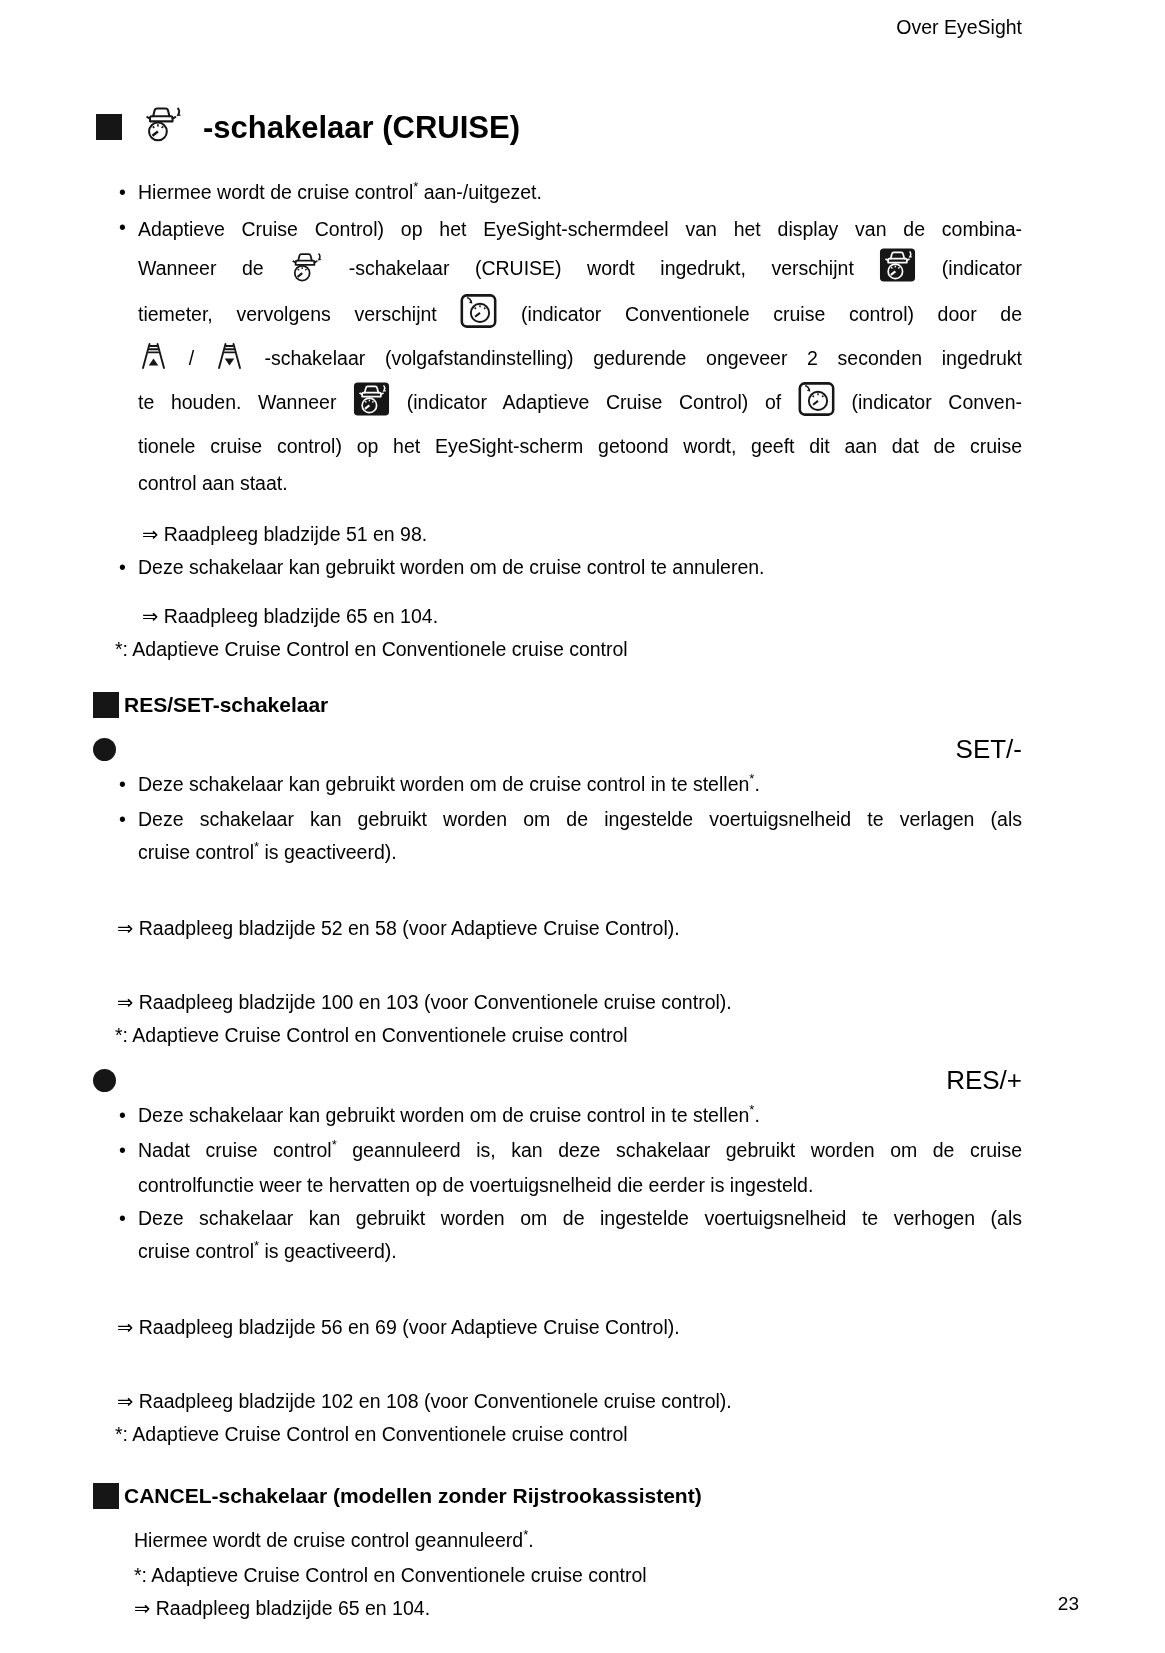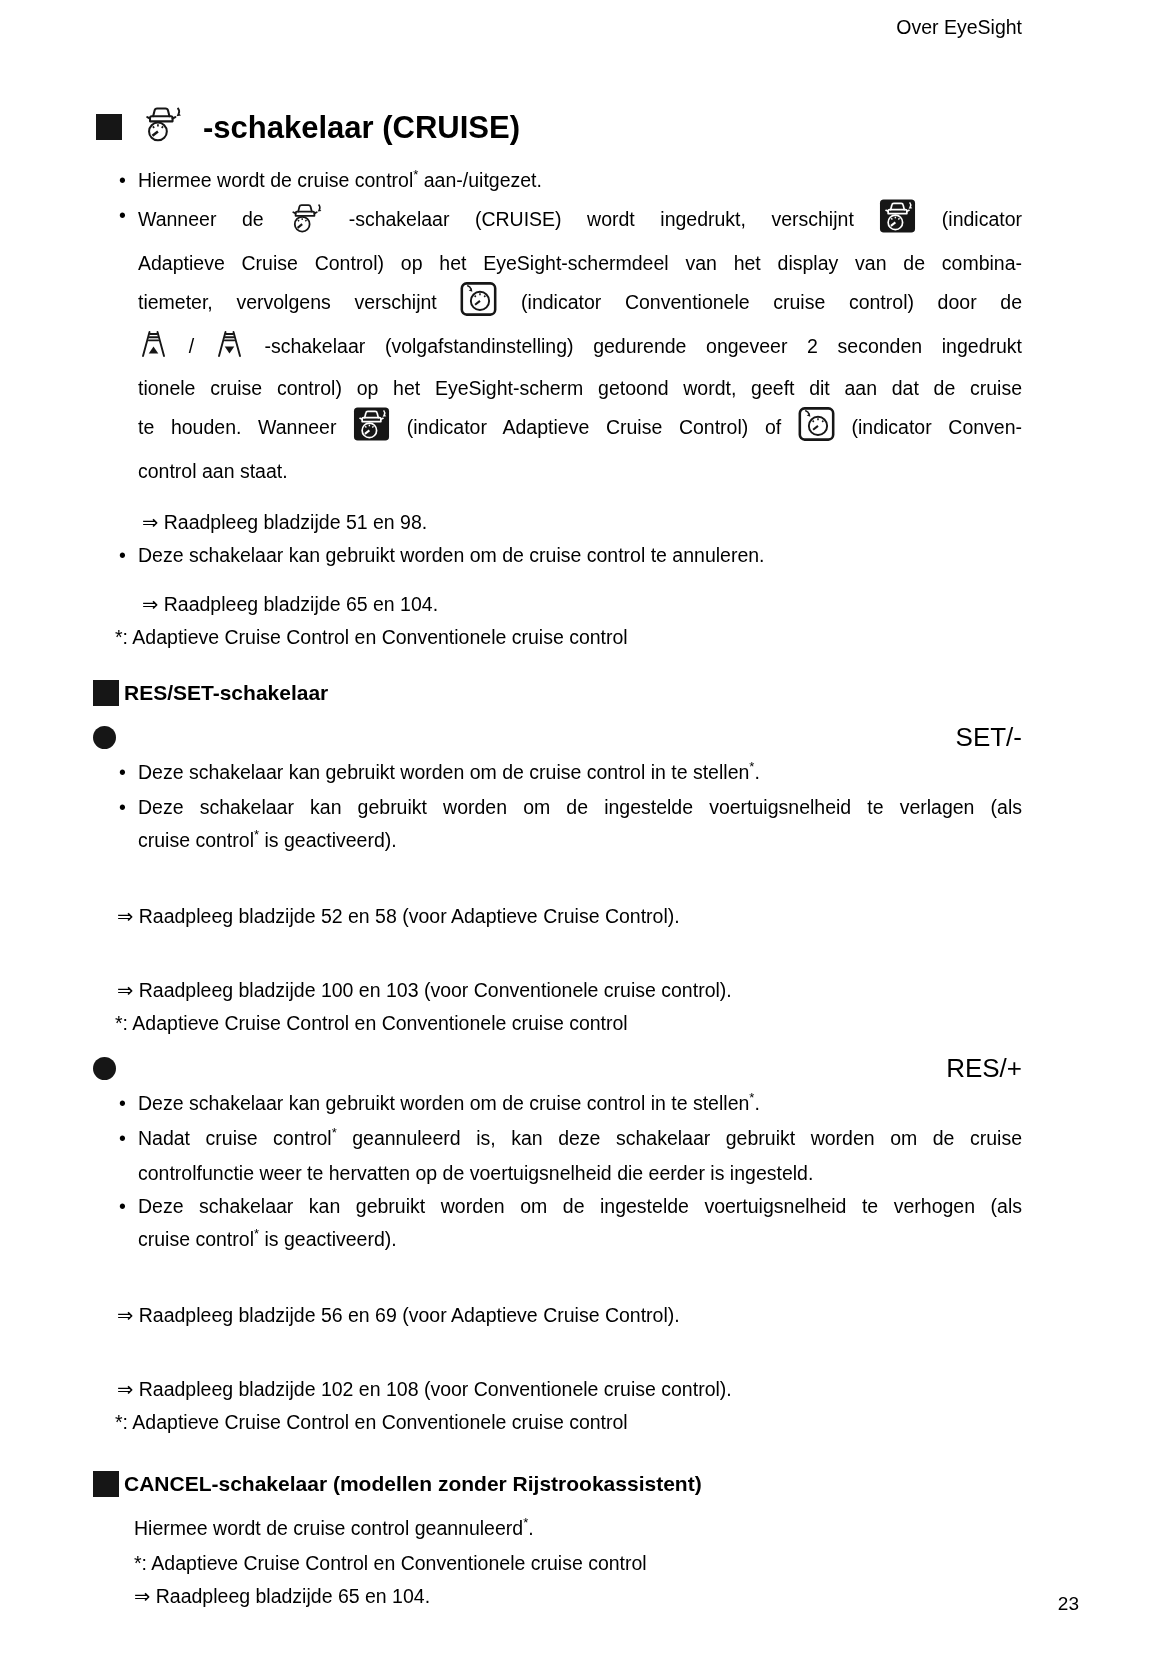--- a/index.html
+++ b/index.html
@@ -7,21 +7,21 @@
         font-family:"Liberation Sans",sans-serif;overflow:hidden;}
   .header{position:absolute;top:16px;right:143px;font-size:19.5px;}
   .content{position:absolute;left:93px;top:0;width:929px;}
   .body{font-size:19.5px;line-height:33px;}
   .h1{display:flex;align-items:center;gap:20px;margin:106px 0 0 3px;
       font-size:31px;font-weight:700;}
   .h2{display:flex;align-items:center;gap:5px;margin:22px 0 0 0;font-size:21px;font-weight:700;}
   .sq{width:26px;height:26px;background:#161616;flex:0 0 auto;}
   .sub{display:flex;align-items:center;gap:14px;margin:12px 0 2px 0;font-size:26px;font-weight:400;justify-content:space-between;}
   .dot{width:23px;height:23px;border-radius:50%;background:#161616;flex:0 0 auto;}
-  .mt16{margin-top:16px;}
+  .mt16{margin-top:28px;}
   .li{position:relative;padding-left:45px;}
   .li::before{content:"•";position:absolute;left:26px;top:0;}
   .para{line-height:37px;}
   .jl{text-align:justify;text-align-last:justify;}
   .ref-in{padding-left:4px;margin-top:16px;}
   .ref-top{margin-left:24px;margin-top:41px;}
   .fn{margin-left:22px;}
   .cancel-body{margin-left:41px;}
   .sup{font-size:13px;position:relative;top:-8px;}
   .ic{display:inline-block;vertical-align:-7px;}
@@ -59,20 +59,21 @@
         </svg>
       </span>
       <span>-schakelaar (CRUISE)</span>
     </div>
 
     <div class="li mt16">
       <span>Hiermee wordt de cruise control</span><span class="sup">*</span><span> aan-/uitgezet.</span>
     </div>
 
     <div class="li">
+      <div class="para jl">Adaptieve Cruise Control) op het EyeSight-schermdeel van het display van de combina-</div>
       <div class="para jl">
         <span>Wanneer de</span>
         <span class="ic">
           <svg width="34" height="30" viewBox="0 0 34 30">
             <g fill="none" stroke="#161616" stroke-width="1.8" stroke-linecap="round" stroke-linejoin="round">
               <path d="M9.2 8.6 L10.4 3.8 Q10.8 2.1 12.5 2.1 H19.5 Q21.2 2.1 21.6 3.8 L22.8 8.6"></path>
               <path d="M8 8.6 H24 Q25.4 8.6 25.4 10.3 V12.8 H6.6 V10.3 Q6.6 8.6 8 8.6 Z"></path>
               <path d="M6.6 10.4 L4.3 9.3"></path>
               <path d="M25.4 10.4 L27.7 9.3"></path>
             </g>
@@ -103,21 +104,20 @@
             <g stroke="#ffffff" stroke-width="1.3">
               <line x1="15" y1="16.6" x2="15" y2="18.2"></line>
               <line x1="11.1" y1="18.2" x2="12.2" y2="19.3"></line>
               <line x1="18.9" y1="18.2" x2="17.8" y2="19.3"></line>
             </g>
             <line x1="15" y1="22" x2="10.8" y2="25.3" stroke="#ffffff" stroke-width="1.9"></line>
           </svg>
         </span>
         <span>(indicator</span>
       </div>
-      <div class="para jl">Adaptieve Cruise Control) op het EyeSight-schermdeel van het display van de combina-</div>
       <div class="para jl">
         <span>tiemeter, vervolgens verschijnt</span>
         <span class="ic">
           <svg width="37" height="34" viewBox="0 0 34 32">
             <rect x="1.3" y="1.3" width="31.4" height="29.4" rx="4.5" fill="#ffffff" stroke="#161616" stroke-width="2.4"></rect>
             <circle cx="18.4" cy="17.8" r="8.6" fill="none" stroke="#161616" stroke-width="1.8"></circle>
             <g stroke="#161616" stroke-width="1.4">
               <line x1="18.4" y1="10.6" x2="18.4" y2="12.4"></line>
               <line x1="13.3" y1="12.8" x2="14.5" y2="14"></line>
               <line x1="23.5" y1="12.8" x2="22.3" y2="14"></line>
@@ -150,21 +150,20 @@
               <line x1="25.5" y1="26" x2="19" y2="2"></line>
               <line x1="11.6" y1="4" x2="18.4" y2="4"></line>
               <line x1="11" y1="7.2" x2="19" y2="7.2"></line>
               <line x1="10.4" y1="10.4" x2="19.6" y2="10.4"></line>
             </g>
             <path d="M10.2 16.5 H19.8 L15 23.5 Z" fill="#161616"></path>
           </svg>
         </span>
         <span>-schakelaar (volgafstandinstelling) gedurende ongeveer 2 seconden ingedrukt</span>
       </div>
-      <div class="para jl">tionele cruise control) op het EyeSight-scherm getoond wordt, geeft dit aan dat de cruise</div>
       <div class="para jl">
         <span>te houden. Wanneer</span>
         <span class="ic">
           <svg width="37" height="34" viewBox="0 0 34 32">
             <rect x="0.5" y="0.5" width="33" height="31" rx="3.5" fill="#161616"></rect>
             <g fill="none" stroke="#ffffff" stroke-width="1.6" stroke-linecap="round" stroke-linejoin="round">
               <path d="M10.6 10 L11.7 5.6 Q12 4.2 13.5 4.2 H20.5 Q22 4.2 22.3 5.6 L23.4 10"></path>
               <path d="M9.5 10 H24.5 Q25.8 10 25.8 11.5 V13.7 H8.2 V11.5 Q8.2 10 9.5 10 Z"></path>
               <path d="M8.2 11.6 L6.2 10.6"></path>
               <path d="M25.8 11.6 L27.8 10.6"></path>
@@ -190,20 +189,21 @@
               <line x1="13.3" y1="12.8" x2="14.5" y2="14"></line>
               <line x1="23.5" y1="12.8" x2="22.3" y2="14"></line>
             </g>
             <line x1="18.4" y1="17.8" x2="13.8" y2="21.4" stroke="#161616" stroke-width="2"></line>
             <path d="M6.4 3.4 Q9.2 4.4 10.3 7.2" fill="none" stroke="#161616" stroke-width="1.5"></path>
             <path d="M11.2 9.2 L7.8 8 L10.7 6 Z" fill="#161616"></path>
           </svg>
         </span>
         <span>(indicator Conven-</span>
       </div>
+      <div class="para jl">tionele cruise control) op het EyeSight-scherm getoond wordt, geeft dit aan dat de cruise</div>
       <div class="para">control aan staat.</div>
       <div class="ref-in">⇒ Raadpleeg bladzijde 51 en 98.</div>
     </div>
 
     <div class="li">
       <div>Deze schakelaar kan gebruikt worden om de cruise control te annuleren.</div>
       <div class="ref-in">⇒ Raadpleeg bladzijde 65 en 104.</div>
     </div>
 
     <div class="fn">*: Adaptieve Cruise Control en Conventionele cruise control</div>

